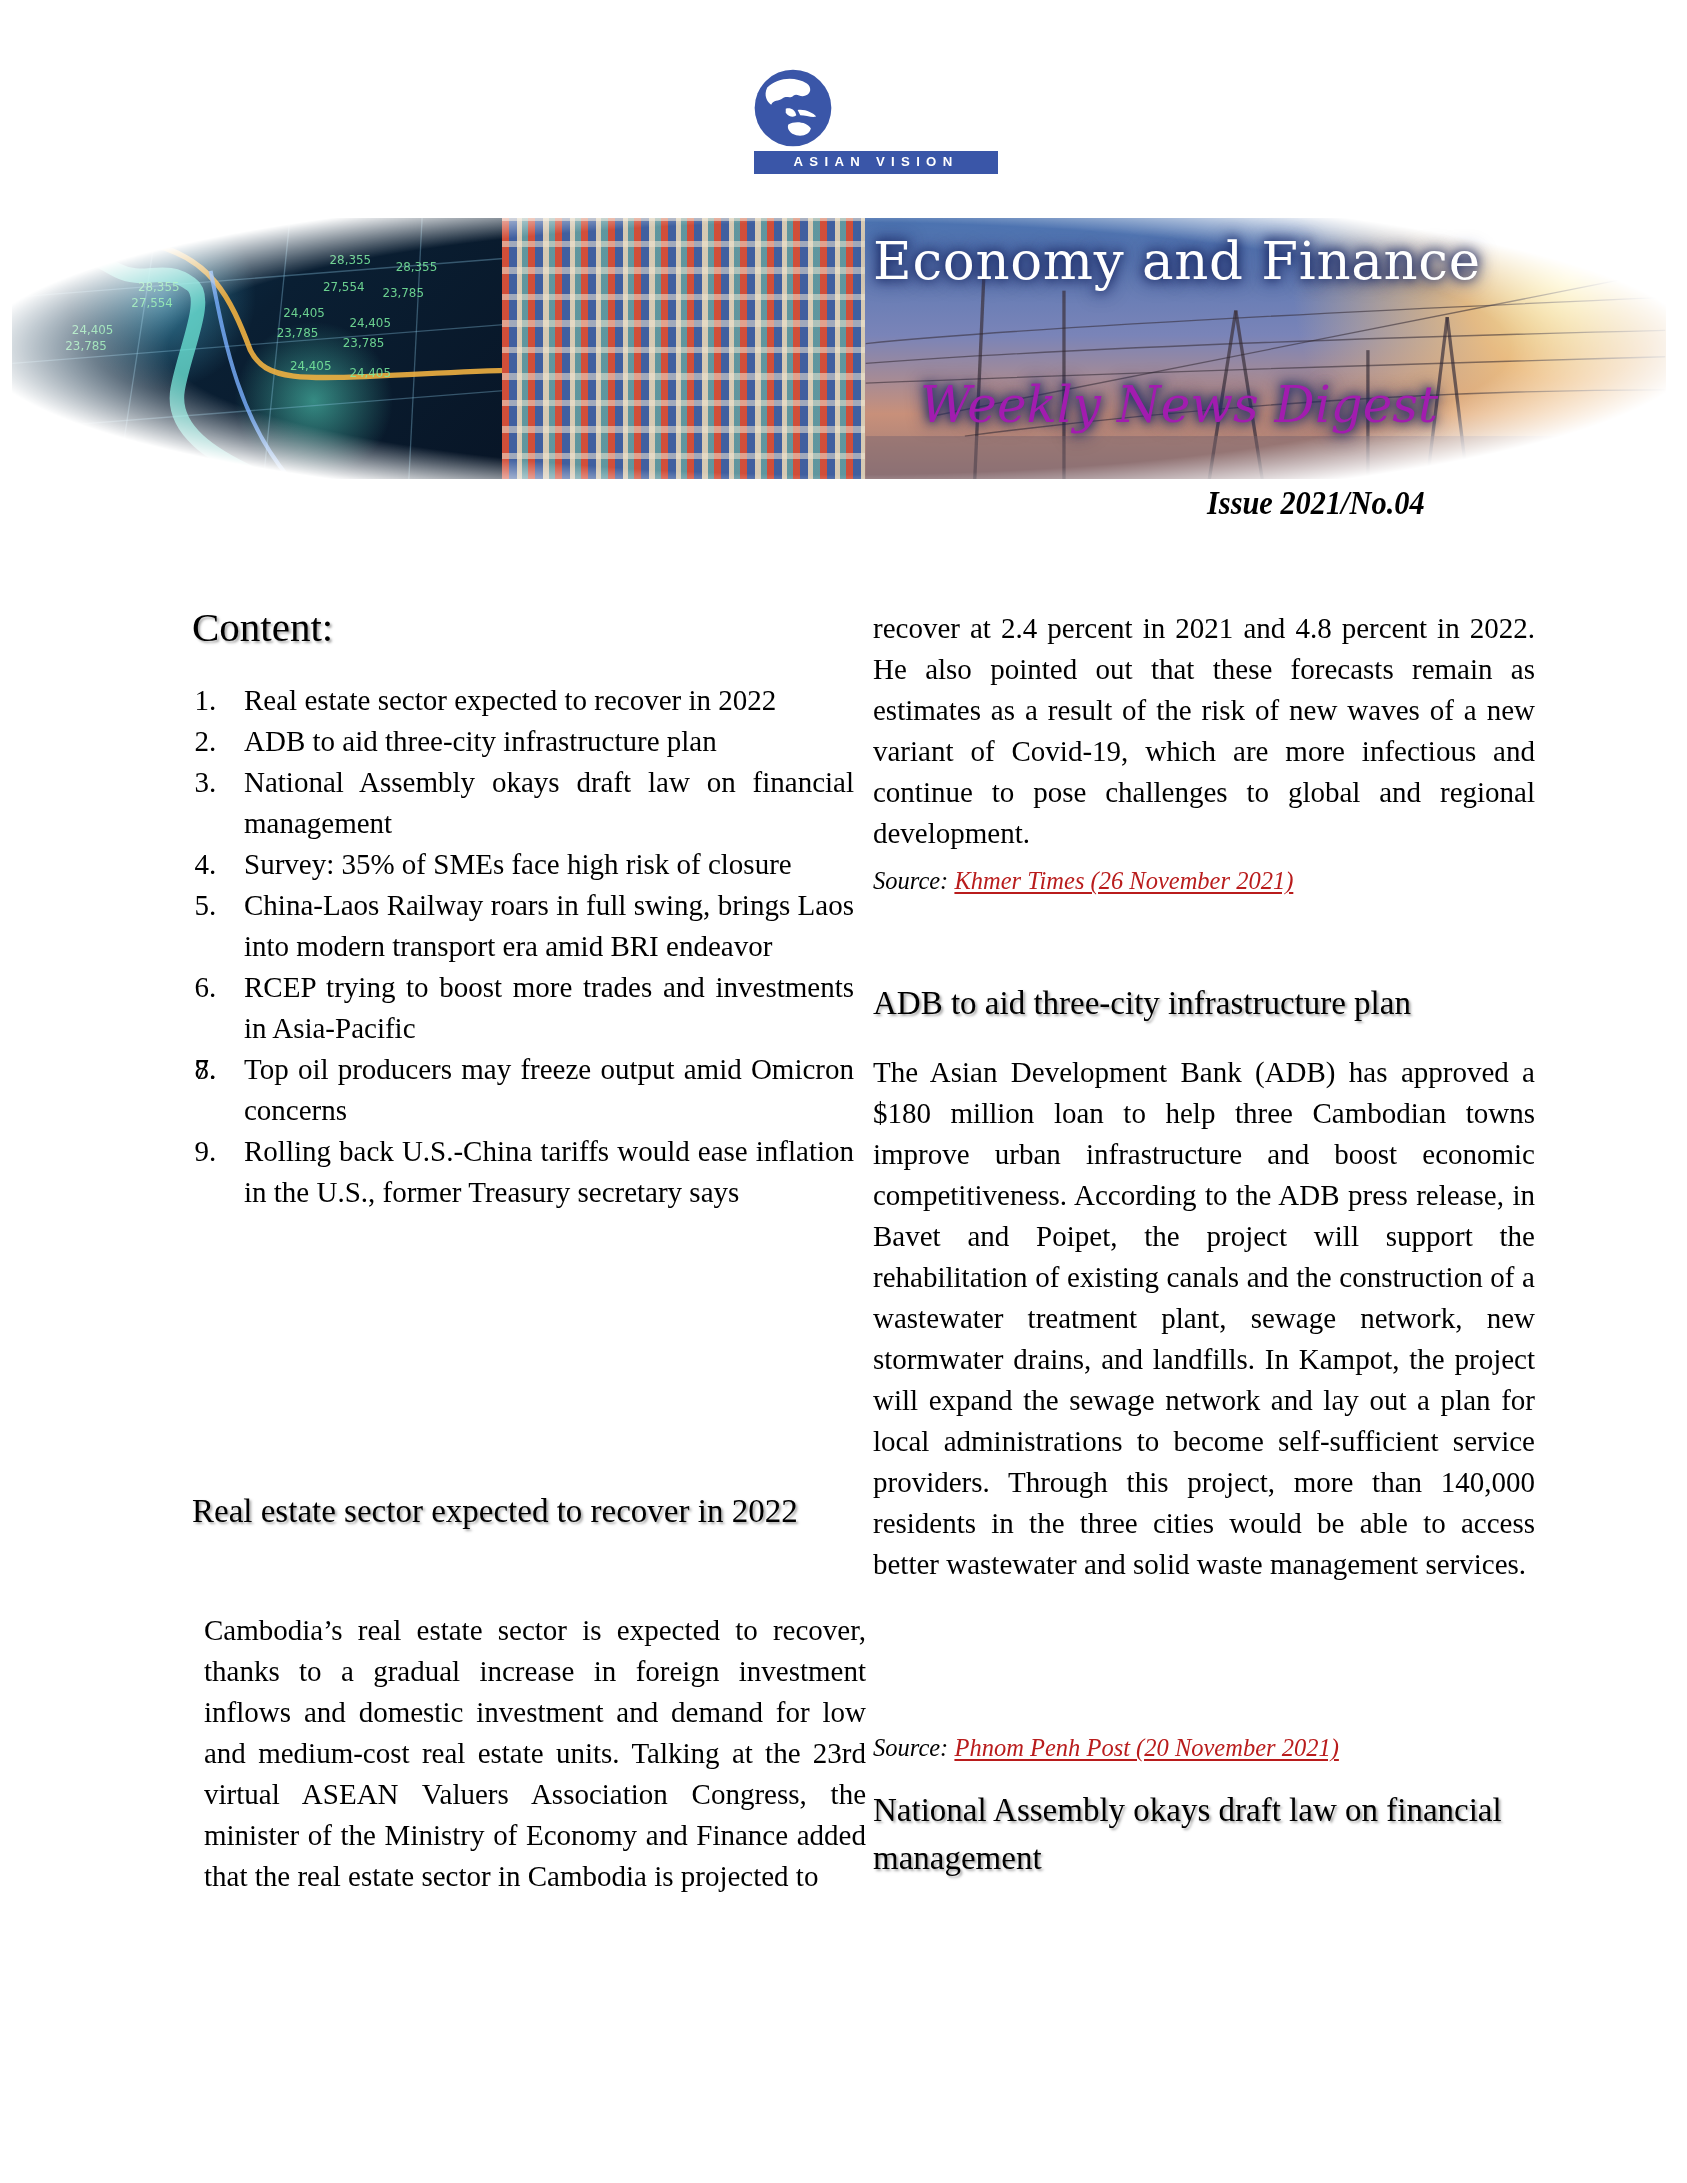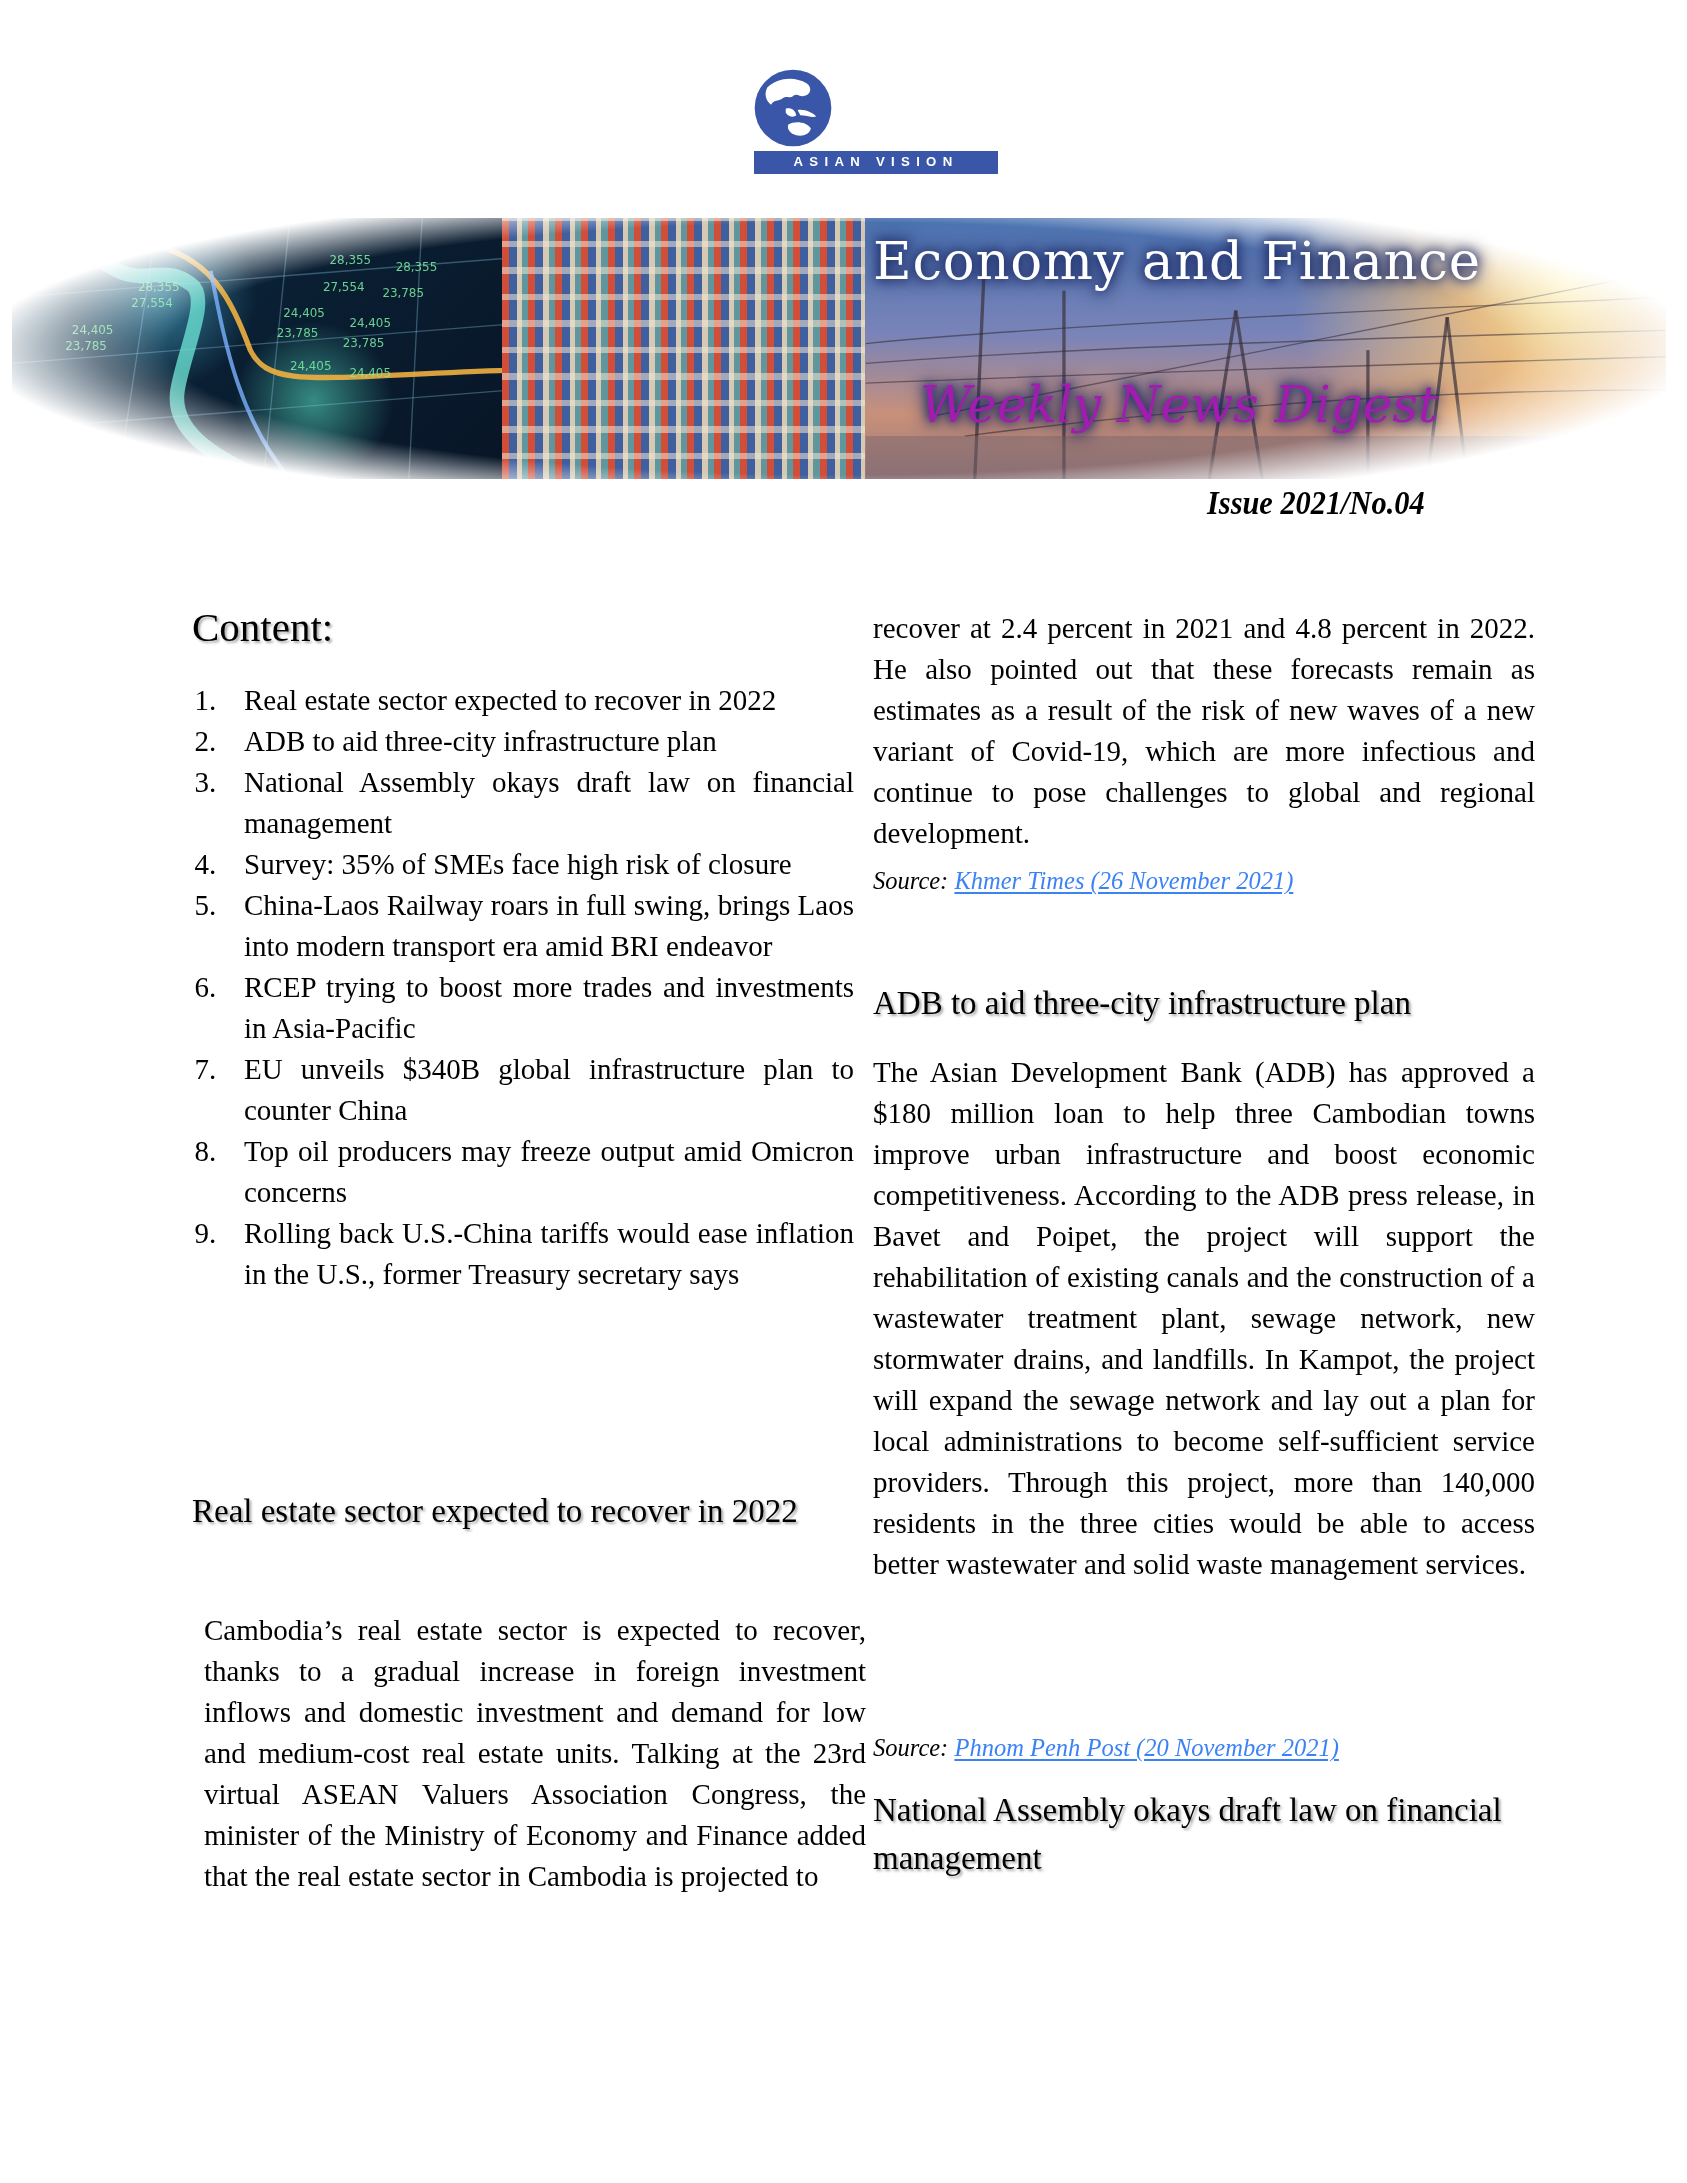--- a/index.html
+++ b/index.html
@@ -48,21 +48,21 @@
   .toc-title { position:absolute; left:192px; top:607px; font-size:41px; line-height:40px; text-shadow:2px 2px 2.6px rgba(0,0,0,.35); }
   .toc { position:absolute; left:192px; top:680px; width:662px; margin:0; padding:0; list-style:none; }
   .toc li { position:relative; padding-left:52px; font-size:29px; line-height:41px; text-align:justify; text-align-last:left; }
   .toc li .num { position:absolute; left:2.6px; top:0; }
 
   .h1-left { position:absolute; left:192px; top:1487px; width:662px; }
   .body-left { position:absolute; left:204px; top:1610px; width:662px; }
 
   .body-right-1 { position:absolute; left:873px; top:608px; width:662px; }
   .source { position:absolute; left:873px; font-size:24.5px; font-style:italic; line-height:33px; }
-  .source a { color:#3b82f6; text-decoration:underline; text-decoration-thickness:2px; text-underline-offset:2.6px; }
+  .source a { color:#b91c1c; text-decoration:underline; text-decoration-thickness:2px; text-underline-offset:2.6px; }
   .source-1 { top:864px; }
   .h2-right { position:absolute; left:873px; top:979px; width:662px; }
   .body-right-2 { position:absolute; left:873px; top:1052px; width:662px; }
   .source-2 { top:1731px; }
   .h3-right { position:absolute; left:873px; top:1786px; width:662px; }
 </style>
 </head>
 <body>
 
 <div class="logo">
@@ -137,21 +137,21 @@
 <div class="issue">Issue 2021/No.04</div>
 
 <div class="toc-title">Content:</div>
 <ol class="toc">
   <li><span class="num">1.</span><span>Real estate sector expected to recover in 2022</span></li>
   <li><span class="num">2.</span><span>ADB to aid three-city infrastructure plan</span></li>
   <li><span class="num">3.</span><span>National Assembly okays draft law on financial management</span></li>
   <li><span class="num">4.</span><span>Survey: 35% of SMEs face high risk of closure</span></li>
   <li><span class="num">5.</span><span>China-Laos Railway roars in full swing, brings Laos into modern transport era amid BRI endeavor</span></li>
   <li><span class="num">6.</span><span>RCEP trying to boost more trades and investments in Asia-Pacific</span></li>
-  <li><span class="num">7.</span><span>EU unveils $340B global infrastructure plan to counter China</span></li>
+  <li><span class="num">7.</span></li>
   <li><span class="num">8.</span><span>Top oil producers may freeze output amid Omicron concerns</span></li>
   <li><span class="num">9.</span><span>Rolling back U.S.-China tariffs would ease inflation in the U.S., former Treasury secretary says</span></li>
 </ol>
 
 <h2 class="heading h1-left">Real estate sector expected to recover in 2022</h2>
 <p class="col justify body-left">Cambodia’s real estate sector is expected to recover, thanks to a gradual increase in foreign investment inflows and domestic investment and demand for low and medium-cost real estate units. Talking at the 23rd virtual ASEAN Valuers Association Congress, the minister of the Ministry of Economy and Finance added that the real estate sector in Cambodia is projected to</p>
 
 <p class="col justify body-right-1">recover at 2.4 percent in 2021 and 4.8 percent in 2022. He also pointed out that these forecasts remain as estimates as a result of the risk of new waves of a new variant of Covid-19, which are more infectious and continue to pose challenges to global and regional development.</p>
 <div class="source source-1">
   <span>Source: </span><a>Khmer Times (26 November 2021)</a>

